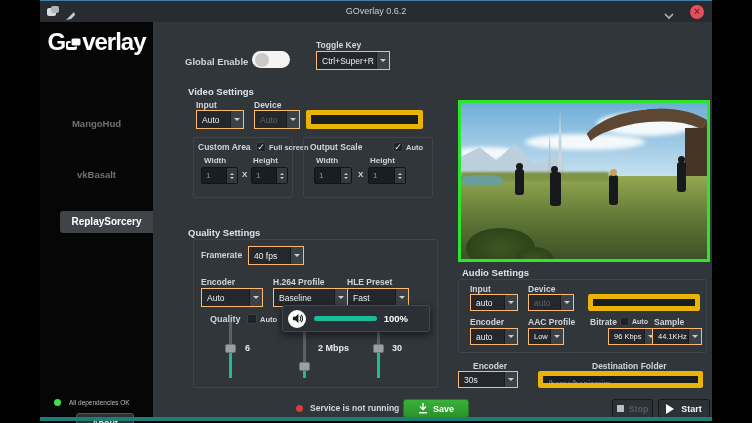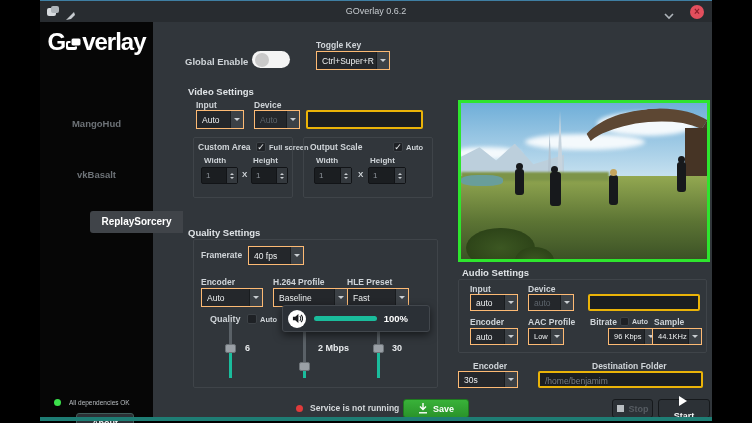--- a/index.html
+++ b/index.html
@@ -20,39 +20,39 @@
   .tb-close{position:absolute;right:8px;top:4px;width:14px;height:14px;border-radius:50%;
     background:var(--close);color:#8c1d2a;font-size:10px;font-weight:bold;line-height:13px;text-align:center;}
   
   .sidebar{position:absolute;left:0;top:22px;width:113px;height:399px;background:#060606;}
   .logo{position:absolute;left:0;top:6px;width:113px;text-align:center;color:#fff;
     font-size:24px;font-weight:bold;letter-spacing:-1px;}
   .logo svg{vertical-align:-2px;}
   .nav-item{position:absolute;left:0;width:113px;text-align:center;font-size:9.5px;
     font-weight:bold;color:#6d7277;cursor:pointer;}
   .nav-item.active{left:20px;width:93px;height:22px;line-height:22px;background:#404449;
-    border-radius:3px 0 0 3px;color:#fff;font-size:10px;margin-left:30px;}
+    border-radius:3px 0 0 3px;color:#fff;font-size:10px;}
   .dep-row{position:absolute;left:14px;top:377px;display:flex;align-items:center;gap:8px;}
   .dot{width:7px;height:7px;border-radius:50%;}
   .dep-txt{font-size:6.5px;color:#b9bec2;}
   .about-btn{position:absolute;left:36px;top:391px;width:58px;height:20px;background:#2c3136;
     border:1px solid #3f5d59;border-radius:3px;color:#eef1f2;font-size:9px;font-weight:bold;
     text-align:center;line-height:18px;}
   
   .lbl{position:absolute;font-size:8.5px;font-weight:bold;color:#cfd4d8;white-space:nowrap;}
   .sec-title{position:absolute;font-size:9.5px;font-weight:bold;color:#dfe3e6;white-space:nowrap;}
   .box{position:absolute;border:1px solid #3f4449;border-radius:2px;}
   .dd{position:absolute;height:19px;background:#24272b;border:1px solid #fdba74;border-radius:0;
     display:flex;align-items:center;}
   .dd .dd-txt{flex:1;padding-left:5px;font-size:8.5px;color:#eef0f1;white-space:nowrap;overflow:hidden;}
   .dd .dd-btn{width:13px;height:100%;background:#3c4146;border-left:1px solid #191c1f;
     display:flex;align-items:center;justify-content:center;}
   .dd .dd-btn::after{content:"";border:3px solid transparent;border-top-color:#c9ced2;margin-top:3px;}
   .dd.disabled .dd-txt{color:#5c636a;}
-  .field{position:absolute;height:19px;background:#1b1e21;border:2px solid #eab308;border-radius:2px;
+  .field{position:absolute;height:19px;background:#1b1e21;border:5px solid #eab308;border-radius:2px;
     font-size:8.5px;color:#797f85;line-height:17px;padding-left:5px;white-space:nowrap;overflow:hidden;}
   .cb{position:absolute;width:10px;height:10px;background:#1e2125;border:1px solid #3c4146;
     border-radius:2px;font-size:9px;line-height:9px;color:#e8ebed;text-align:center;}
   .spin{position:absolute;height:17px;background:#1b1e21;border:1px solid #121417;border-radius:2px;
     display:flex;}
   .spin .sp-v{flex:1;font-size:8px;color:#8d939a;line-height:15px;padding-left:4px;}
   .spin .sp-b{width:11px;background:#34393e;border-left:1px solid #121417;display:flex;
     flex-direction:column;align-items:center;justify-content:center;gap:2px;}
   .spin .sp-b i{border:2.5px solid transparent;}
   .spin .sp-b i.up{border-bottom-color:#c9ced2;margin-top:-2px;}
@@ -99,21 +99,21 @@
     border-radius:50%;background:#17191c;}
   .fig.blond::before{background:#c4a55e;}
   
   .statusbar-dot{position:absolute;left:256px;top:405px;}
   .status-txt{position:absolute;left:270px;top:403px;font-size:8.5px;font-weight:bold;color:#d4d8db;}
   .btn{position:absolute;top:399px;height:19px;border-radius:3px;font-size:9px;font-weight:bold;
     display:flex;align-items:center;justify-content:center;gap:5px;}
   .btn.save{left:363px;width:66px;background:linear-gradient(#39b239,#2a932a);color:#fff;
     border:1px solid #1f7a1f;}
   .btn.stop{left:572px;width:41px;background:#2c3136;border:1px solid #16191c;color:#565c62;}
-  .btn.start{left:618px;width:52px;background:#2c3136;border:1px solid #16191c;color:#f2f4f5;flex-direction:column;}
+  .btn.start{left:618px;width:52px;background:#2c3136;border:1px solid #16191c;color:#f2f4f5;}
   .sq{width:7px;height:7px;background:#b9bec2;}
   .tri{width:0;height:0;border:5px solid transparent;border-left:8px solid #fff;margin-right:-3px;}
   .bottom-strip{position:absolute;left:0;top:417px;width:672px;height:4px;background:#1e7d74;}
 </style>
 </head>
 <body>
 
 <div class="stage">
   <div class="window">
 

